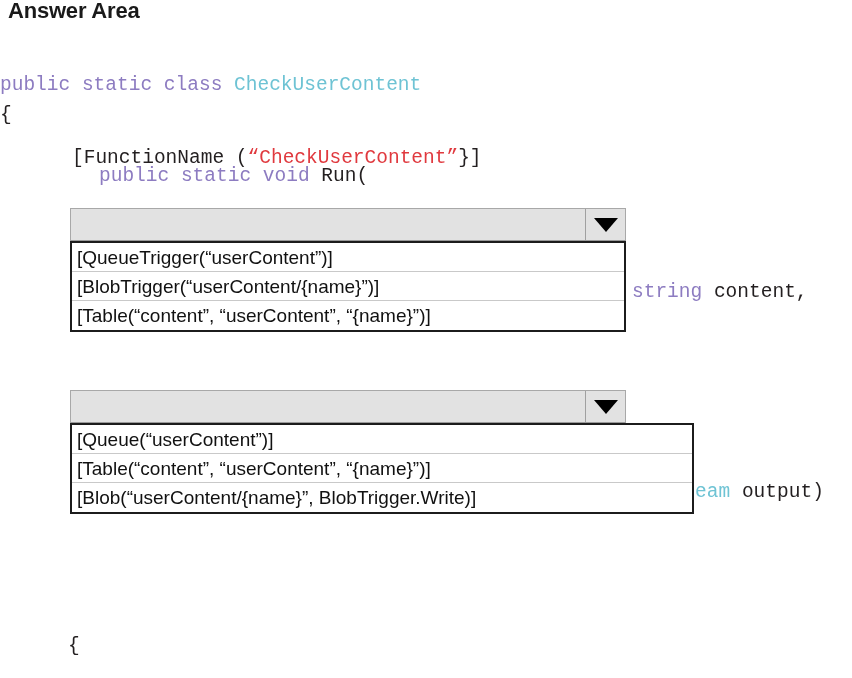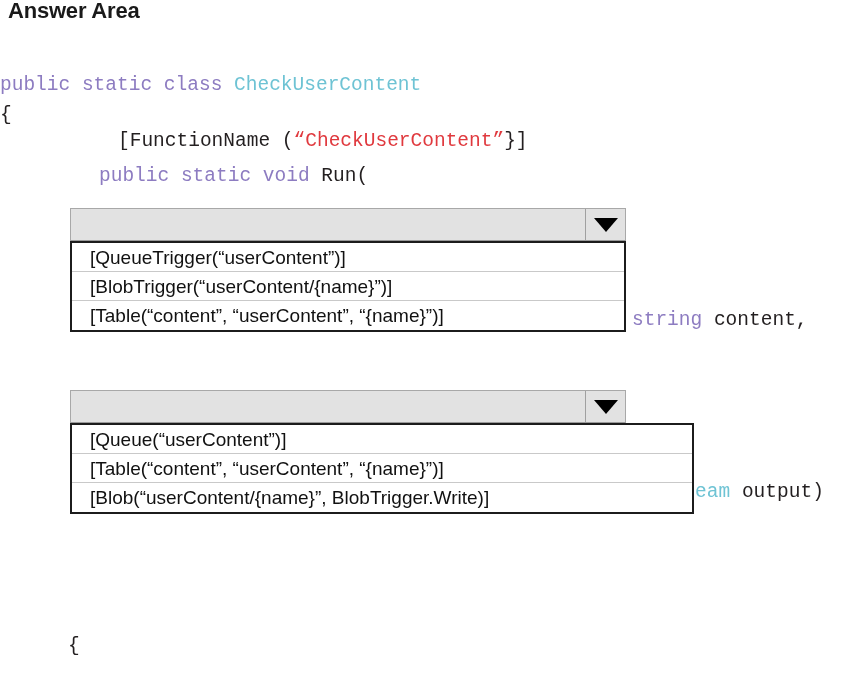--- a/index.html
+++ b/index.html
@@ -46,23 +46,23 @@
     height: 30px;
   }
   .kw      { color: #8d7cc1; }
   .type    { color: #6ec3d4; text-align: right; }
   .str     { color: #e0393e; }
   .plain   { color: #231f20; }
 
   
   .line-class     { position:absolute; left:0px;  top:0px;   }
   .line-obrace    { position:absolute; left:0px;  top:30px;  }
-  .line-funcname  { position:absolute; left:72px; top:56px;margin-left:46px;  }
+  .line-funcname  { position:absolute; left:72px; top:73px;  }
   .line-run       { position:absolute; left:72px; top:91px;margin-left:27px;  }
-  .line-string    { position:absolute; left:632px;top:207px;margin-top:28px; }
+  .line-string    { position:absolute; left:632px;top:207px; }
   .line-stream    { position:absolute; left:660px;top:388px;margin-top:19px; }
   .line-obrace2   { position:absolute; left:68px; top:561px; }
   .line-dots      { position:absolute; left:122px;top:592px; }
 
   
   .combo {
     position: absolute;
     width: 556px;
   }
   .combo-1 { left: 70px; top: 208px; }
@@ -109,21 +109,21 @@
     position: relative;
     border: 2px solid #1c1c1c;
     border-top: 2px solid #1c1c1c;
     background: #ffffff;
     box-sizing: border-box;
     margin-top: 0px;
   }
   .combo-option {
     height: 29px;
     line-height: 29px;
-    padding-left: 18px;
+    padding-left: 5px;
     font-family: "Liberation Sans", sans-serif;
     font-size: 19px;
     color: #111;
     white-space: pre;
     border-bottom: 1px solid #c9c9c9;
     box-sizing: border-box;
   }
   .combo-option:last-child { border-bottom: none; }
 
   

